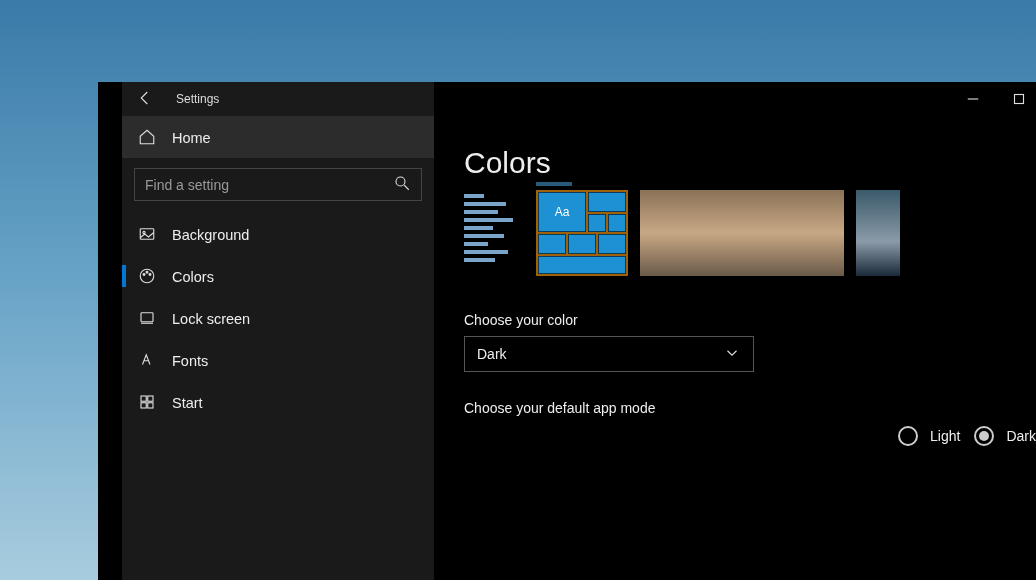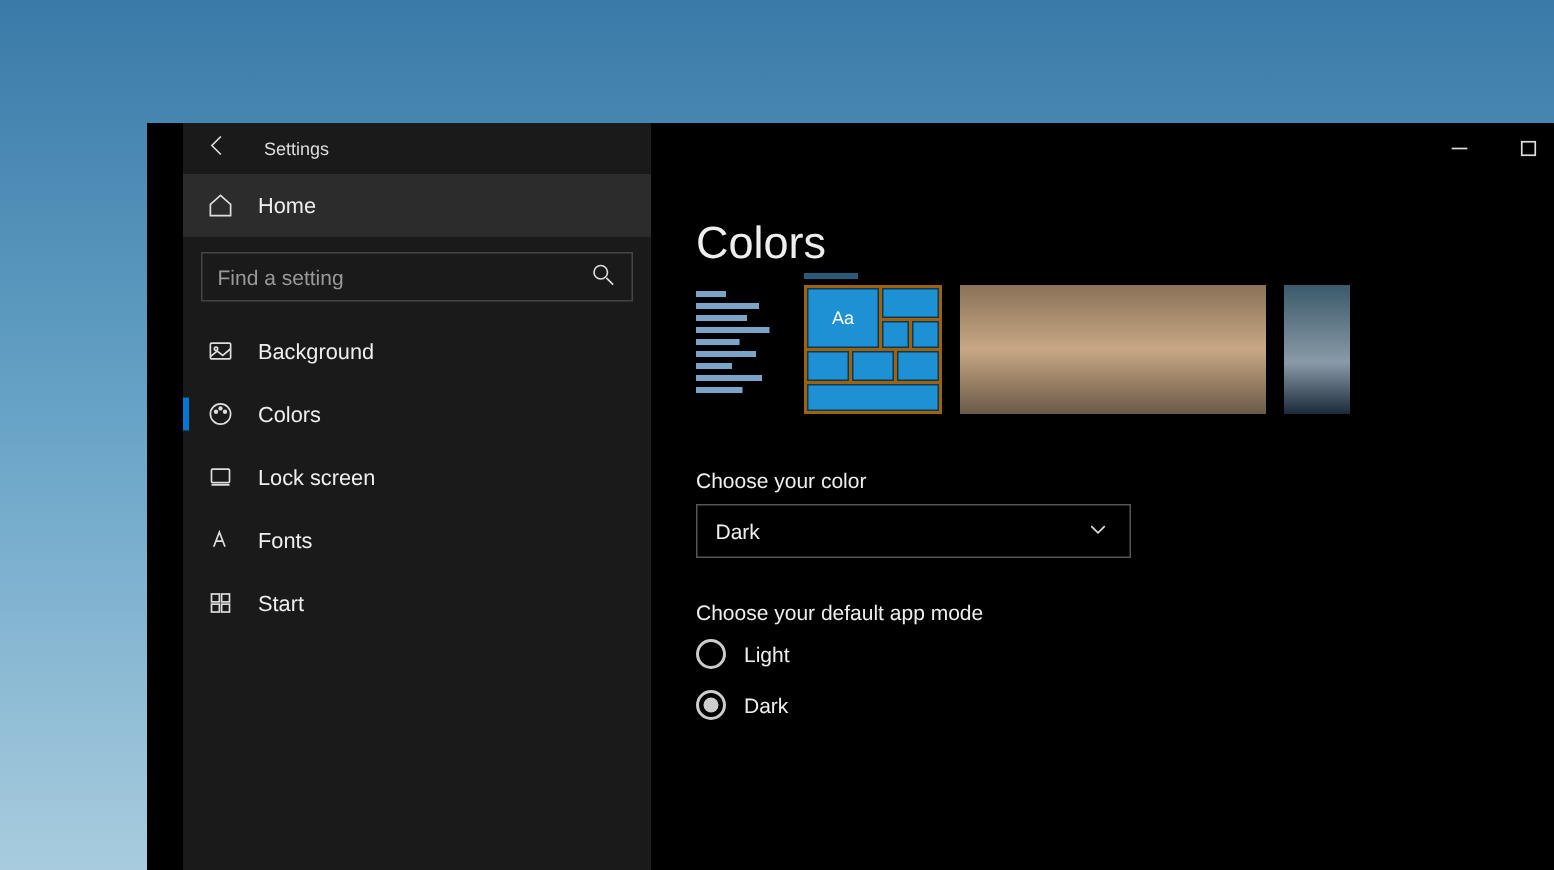--- a/index.html
+++ b/index.html
@@ -133,21 +133,21 @@
   height: 36px;
   border: 1px solid #555;
   display: flex;
   align-items: center;
   justify-content: space-between;
   padding: 0 12px;
   font-size: 14px;
   margin-bottom: 28px;
   color: #eee;
 }
-.radio-group { display: flex; flex-direction: column; gap: 14px; margin-top: 10px; }
+.radio-group { display: flex; flex-direction: row; gap: 14px; margin-top: 10px; justify-content: flex-end; }
 .radio-row {
   display: flex; align-items: center; gap: 12px;
   font-size: 14px;
 }
 .radio {
   width: 20px; height: 20px;
   border: 2px solid #ccc;
   border-radius: 50%;
   display: flex; align-items: center; justify-content: center;
 }

